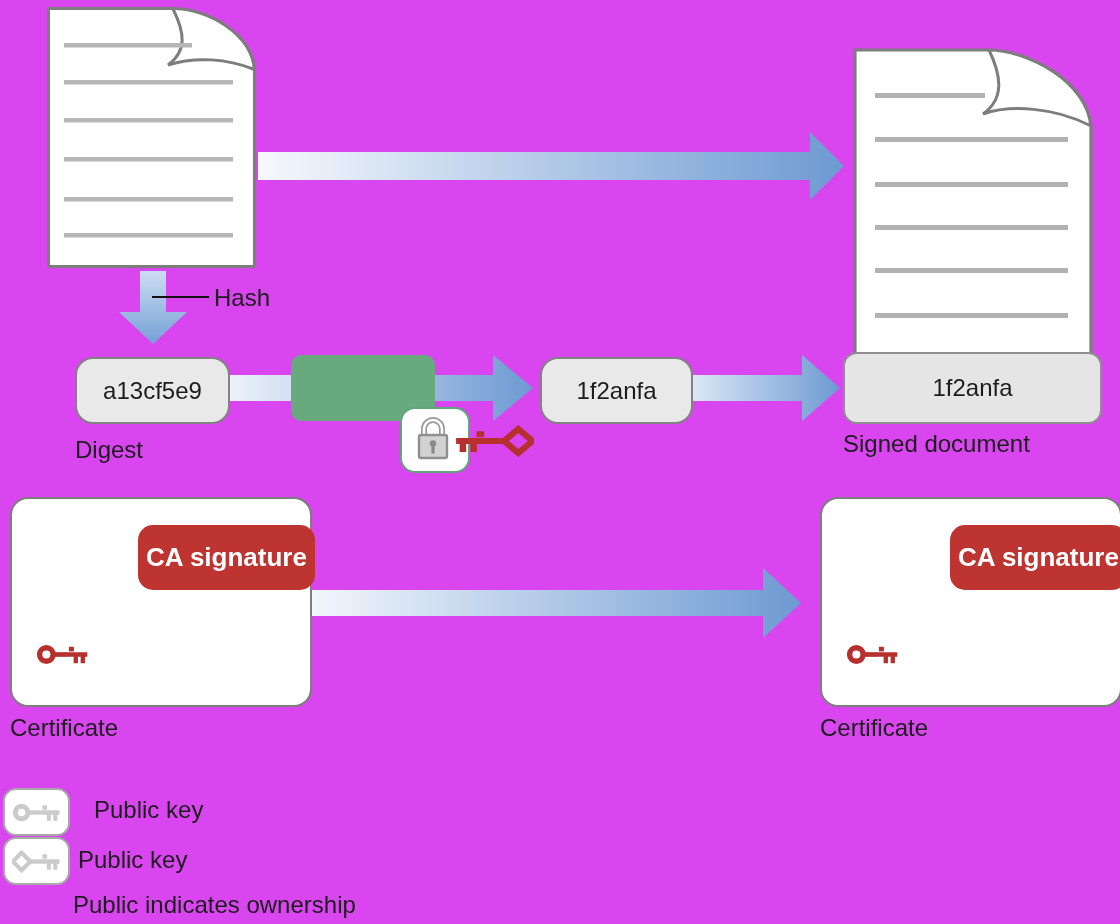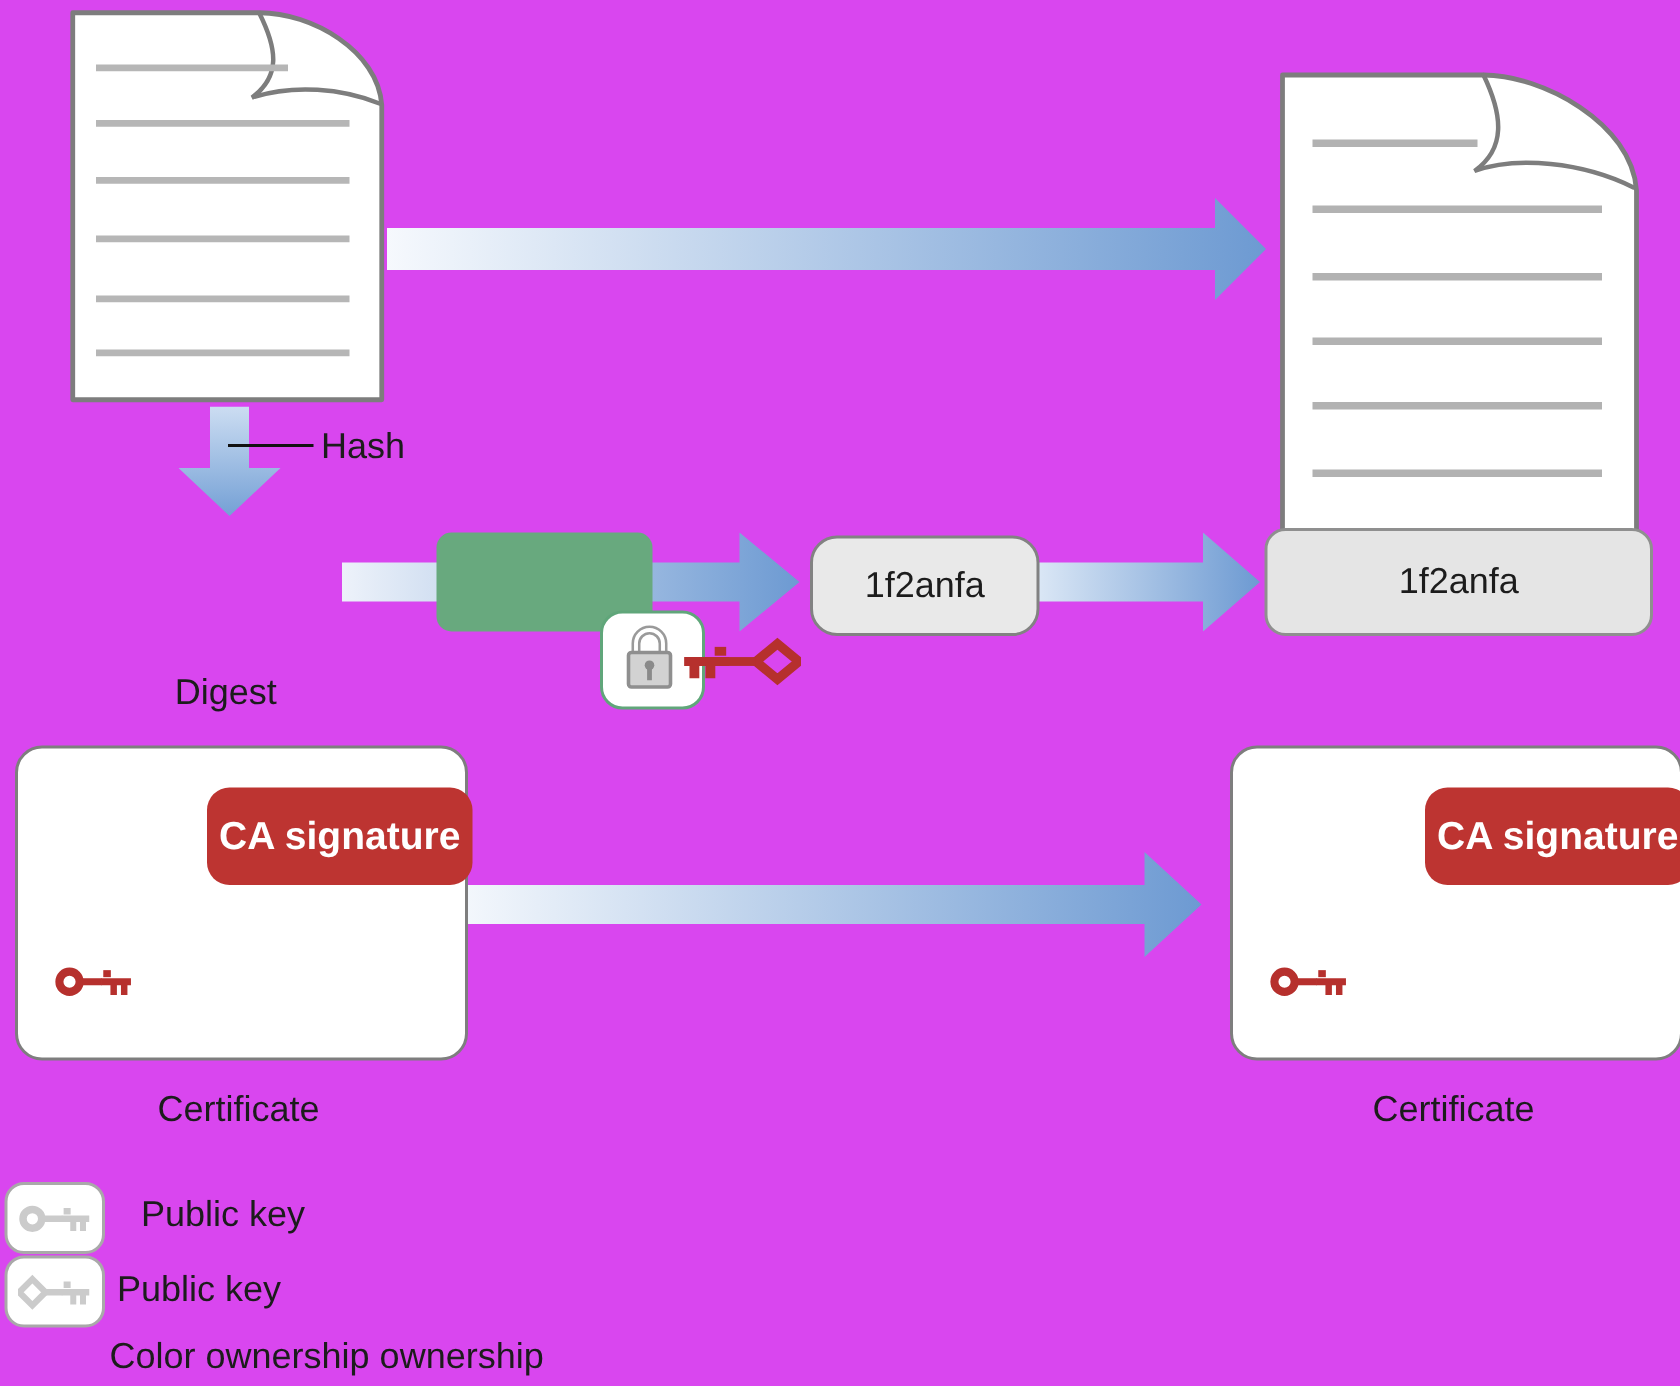--- a/index.html
+++ b/index.html
@@ -2,21 +2,21 @@
 <html><head>
 <meta charset="utf-8">
 <style>
   html,body{margin:0;padding:0;background:#ffffff;}
   #stage{
     position:relative;width:1120px;height:924px;background:#d946ef;overflow:hidden;
     font-family:"Liberation Sans",sans-serif;color:#1c1c1c;
   }
   .abs{position:absolute;}
   .lbl{font-size:24px;line-height:1.2;white-space:nowrap;}
-  .center{text-align:center;margin-top:12px;}
+  .center{}
   .graybox{
     background:#e9e9e9;border:2.5px solid #828282;border-radius:18px;
     display:flex;align-items:center;justify-content:center;font-size:24px;
   }
   .attachbox{
     background:#e5e5e5;border:2.5px solid #8f8f8f;border-radius:14px;
     display:flex;align-items:center;justify-content:center;font-size:24px;
   }
   .certbox{background:#ffffff;border:2.5px solid #7e7e7e;border-radius:18px;}
   .cabadge{
@@ -114,20 +114,23 @@
       <rect x="18" y="112" width="169" height="4.5"></rect>
       <rect x="18" y="151" width="169" height="4.5"></rect>
       <rect x="18" y="191" width="169" height="4.5"></rect>
       <rect x="18" y="227" width="169" height="4.5"></rect>
     </g>
   </svg>
 
   <div class="abs calloutline" style="left:152px;top:296px;width:57px"></div>
   <div class="abs lbl" style="left:214px;top:284px">Hash</div>
 
+  <div class="abs graybox" style="left:75px;top:357px;width:151px;height:63px">
+    <span>a13cf5e9</span>
+  </div>
   <div class="abs lbl center" style="left:75px;top:436px;width:151px">Digest</div>
 
   <div class="abs greenbox" style="left:291px;top:355px;width:144px;height:66px"></div>
 
   <div class="abs graybox" style="left:540px;top:357px;width:149px;height:63px">
     <span>1f2anfa</span>
   </div>
 
   <div class="abs lockbadge" style="left:400px;top:407px;width:66px;height:62px"></div>
   <svg class="abs" style="left:413px;top:414px" width="40" height="48" viewBox="0 0 40 48">
@@ -150,20 +153,21 @@
       <rect x="22" y="135" width="193" height="5"></rect>
       <rect x="22" y="178" width="193" height="5"></rect>
       <rect x="22" y="221" width="193" height="5"></rect>
       <rect x="22" y="266" width="193" height="5"></rect>
     </g>
   </svg>
 
   <div class="abs attachbox" style="left:843px;top:352px;width:255px;height:68px">
     <span>1f2anfa</span>
   </div>
+  <div class="abs lbl center" style="left:843px;top:430px;width:255px">Signed document</div>
 
   <div class="abs certbox" style="left:10px;top:497px;width:298px;height:206px"></div>
   <div class="abs cabadge" style="left:105px;top:525px;width:177px;height:65px">
     <span>CA signature</span>
   </div>
   <svg class="abs" style="left:36px;top:641px;color:#b6302d" width="54" height="27" viewBox="0 0 60 30">
     <use href="#key-circle"></use>
   </svg>
   <div class="abs lbl center" style="left:10px;top:714px;width:298px">Certificate</div>
 
@@ -183,15 +187,15 @@
   </div>
   <div class="abs lbl" style="left:94px;top:796px">Public key</div>
 
   <div class="abs legendbadge" style="left:3px;top:837px;width:63px;height:44px">
     <svg style="color:#cbcbcb" width="50" height="25" viewBox="0 0 60 30">
       <use href="#key-diamond"></use>
     </svg>
   </div>
   <div class="abs lbl" style="left:78px;top:846px">Public key</div>
 
-  <div class="abs lbl" style="left:73px;top:891px">Color ownership ownership</div>
+  <div class="abs lbl" style="left:73px;top:891px">Public indicates ownership</div>
 
 </div>
 
 </body></html>

